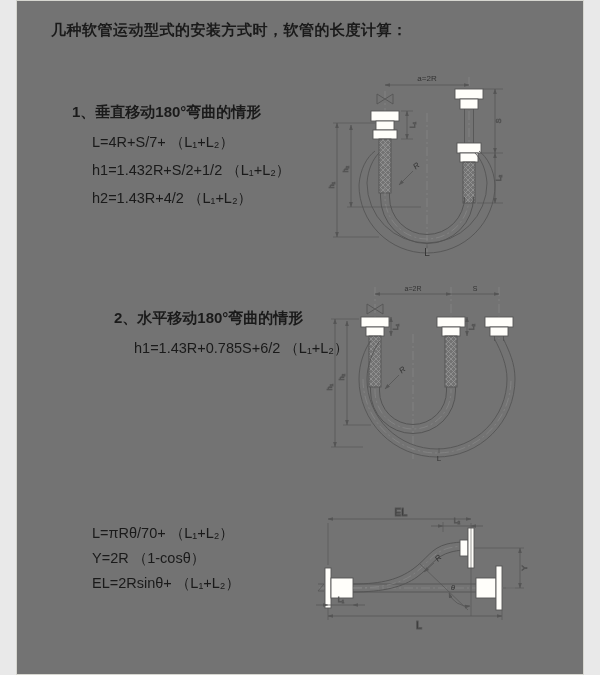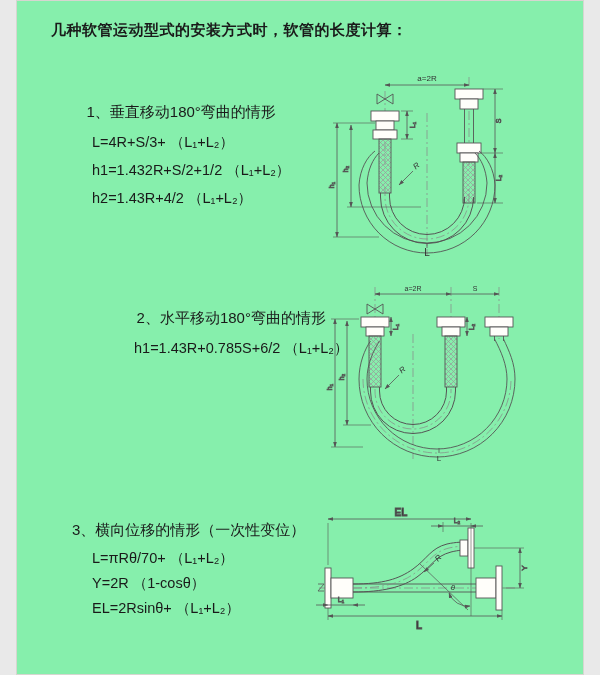--- a/index.html
+++ b/index.html
@@ -1,62 +1,61 @@
 <!DOCTYPE html>
 <html><head>
 <meta charset="utf-8">
 <style>
   html,body{margin:0;padding:0;background:#e9e9e9;}
   .page{
     position:relative;width:568px;height:675px;margin:0 auto;
-    background:#86efac;border:1px solid #d6d6d0;box-sizing:border-box;
+    background:#737373;border:1px solid #d6d6d0;box-sizing:border-box;
     font-family:"Liberation Sans","DejaVu Sans",sans-serif;color:#1a1a1a;
     overflow:hidden;
   }
   .title{
     position:absolute;left:34px;top:20px;font-size:15px;font-weight:bold;
     letter-spacing:.5px;white-space:nowrap;
   }
   .section{position:absolute;left:55px;}
   .sec1{top:102px;}
   .sec2{top:308px;margin-left:42px;}
   .sec3{top:520px;}
-  .sec-heading{font-size:15px;font-weight:normal;white-space:nowrap;margin-bottom:6px;text-align:center;}
+  .sec-heading{font-size:15px;font-weight:bold;white-space:nowrap;margin-bottom:6px;}
   .formula{font-size:14.5px;line-height:28px;padding-left:20px;white-space:nowrap;font-weight:normal;}
   .sec3 .formula{line-height:25px;}
   .diagram{position:absolute;}
   .d1{left:306px;top:64px;}
   .d2{left:304px;top:278px;}
   .d3{left:296px;top:498px;}
   svg text{fill:#333;font-family:"Liberation Sans","DejaVu Sans",sans-serif;}
   .dimtxt{font-size:8px;}
   .bigtxt{font-size:10px;}
   .smalltxt{font-size:7px;}
 </style>
 </head>
 <body>
 
 <div class="page">
 
   <div class="title">几种软管运动型式的安装方式时，软管的长度计算：</div>
 
   <div class="section sec1">
     <div class="sec-heading">1、垂直移动180°弯曲的情形</div>
-    <div class="formula">L=4R+S/3+ （L₁+L₂）</div>
+    <div class="formula">L=4R+S/7+ （L₁+L₂）</div>
     <div class="formula">h1=1.432R+S/2+1/2 （L₁+L₂）</div>
     <div class="formula">h2=1.43R+4/2 （L₁+L₂）</div>
   </div>
 
   <div class="section sec2">
     <div class="sec-heading">2、水平移动180°弯曲的情形</div>
     <div class="formula">h1=1.43R+0.785S+6/2 （L₁+L₂）</div>
   </div>
 
   <div class="section sec3">
-    <div class="sec-heading">3、横向位移的情形（一次性变位）</div>
     <div class="formula">L=πRθ/70+ （L₁+L₂）</div>
     <div class="formula">Y=2R （1-cosθ）</div>
     <div class="formula">EL=2Rsinθ+ （L₁+L₂）</div>
   </div>
 
   <svg class="diagram d1" width="234" height="192" viewBox="0 0 234 192">
     <defs>
       <marker id="ar1" viewBox="0 0 6 4" markerWidth="7" markerHeight="5" refX="5.5" refY="2" orient="auto-start-reverse">
         <path d="M0 0L6 2L0 4z" fill="#555"></path>
       </marker>

